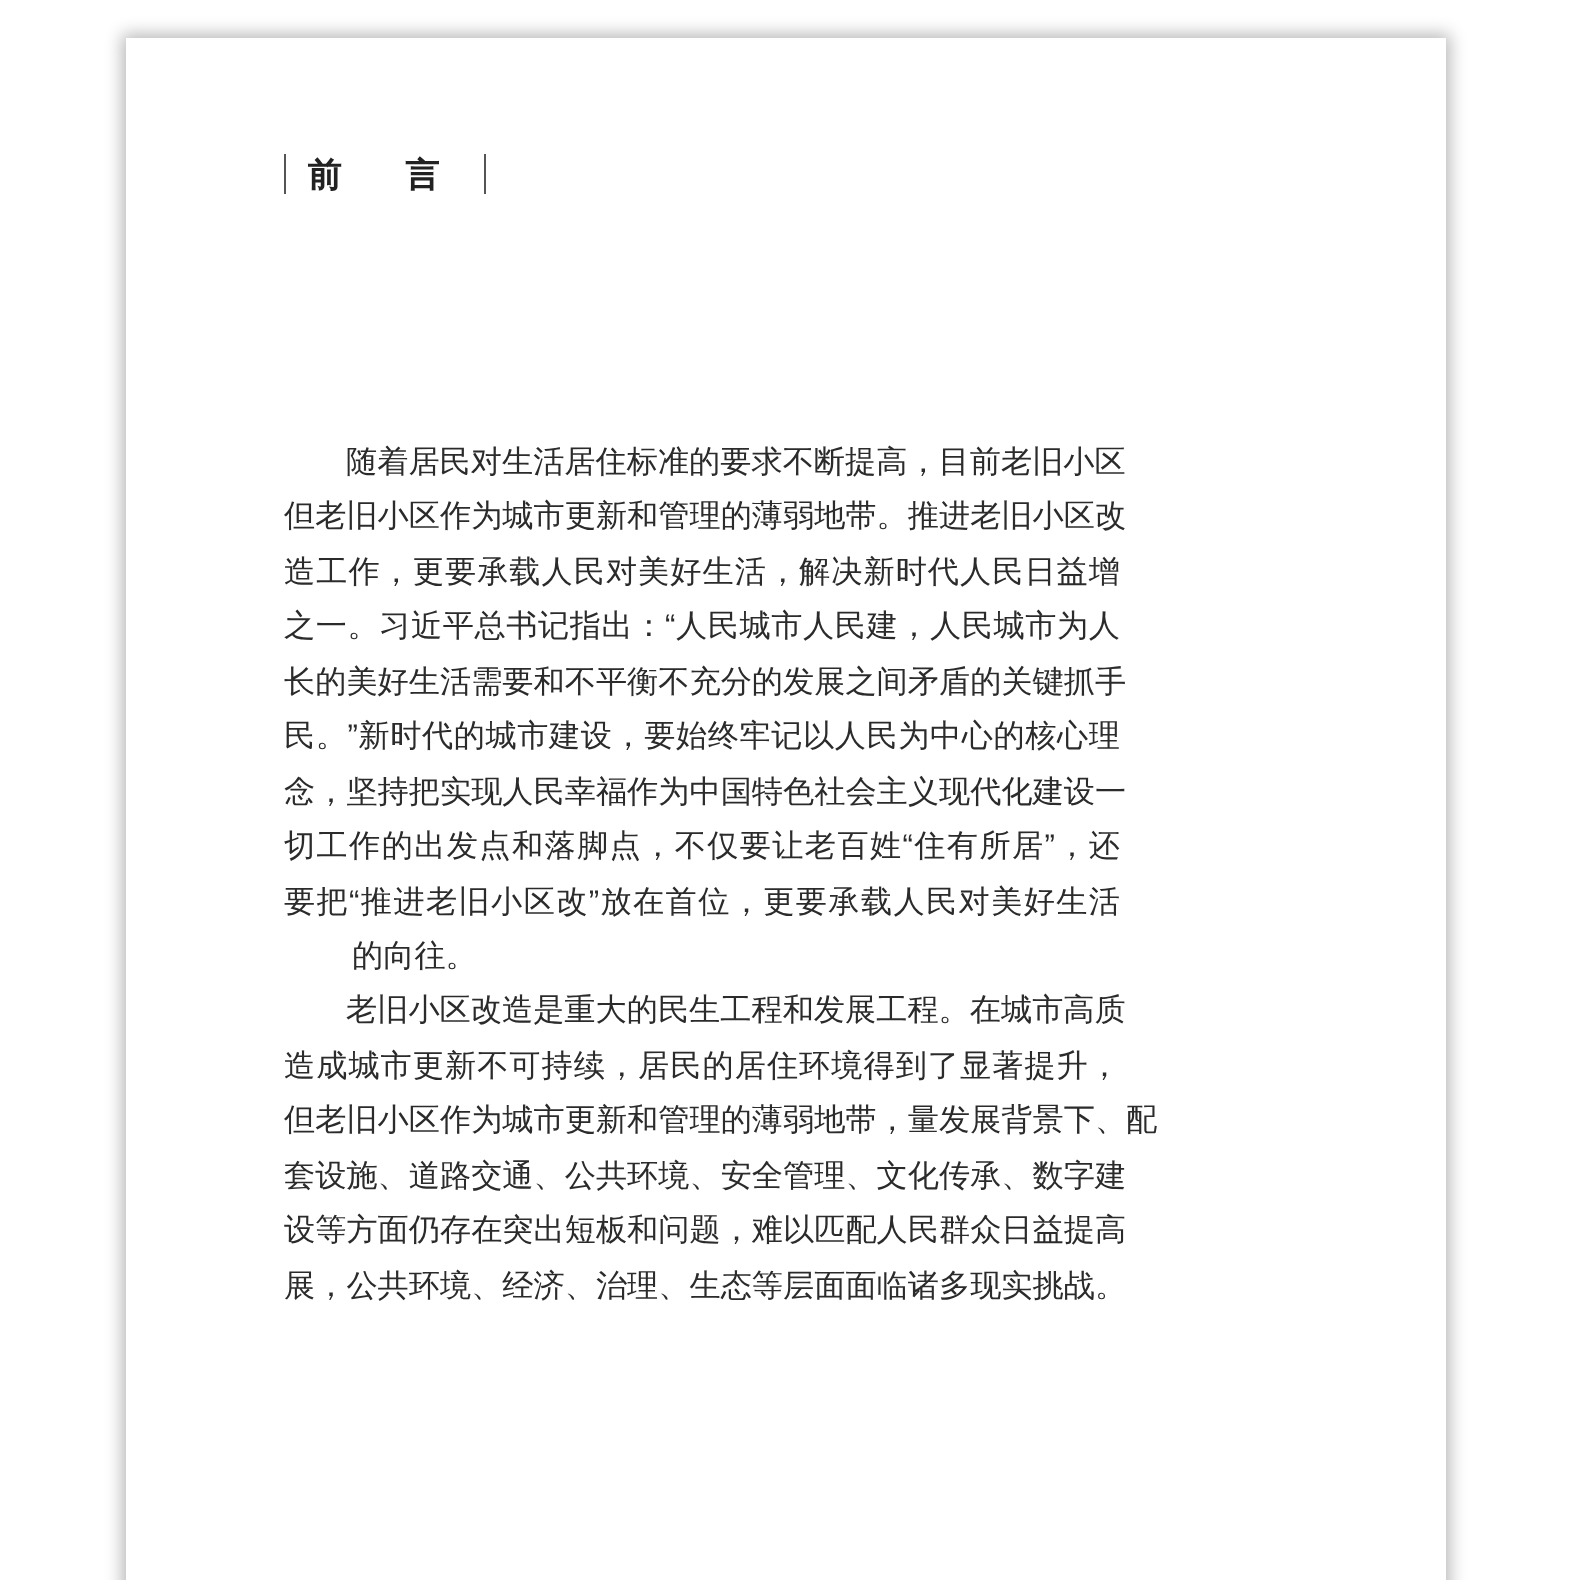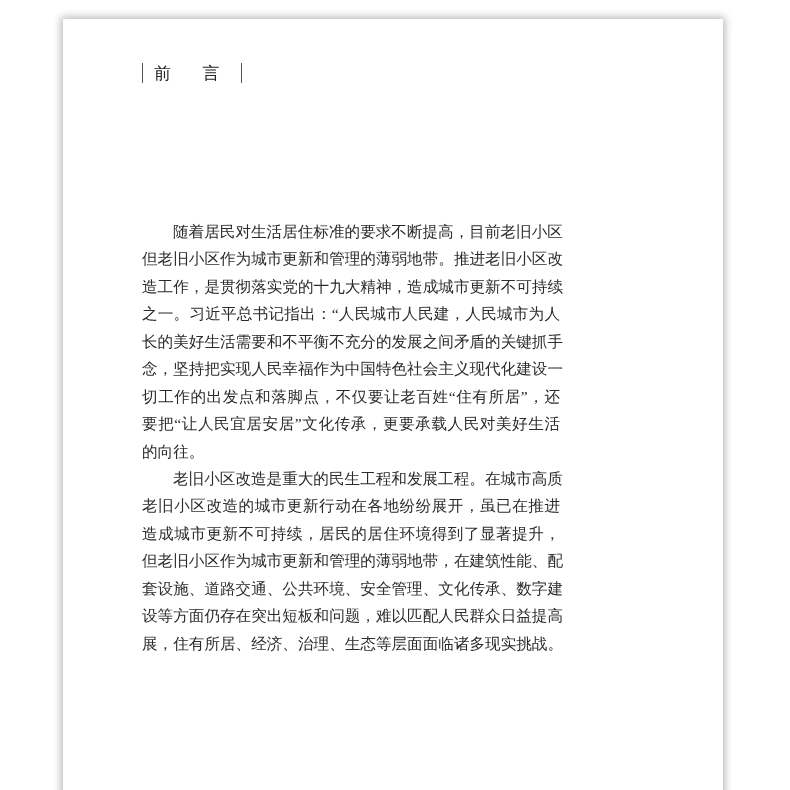--- a/index.html
+++ b/index.html
@@ -15,87 +15,87 @@
       left: 63px;
       top: 19px;
       width: 660px;
       height: 800px;
       background: #ffffff;
       box-shadow: 0 0 8px 2px rgba(0,0,0,0.28);
     }
     .heading {
       position: absolute;
       left: 142px;
-      top: 62px;
+      top: 76px;
       height: 22px;
       display: flex;
       align-items: center;
       font-family: "DejaVu Sans", sans-serif;
-      font-weight: normal;
+      font-weight: bold;
       font-size: 17px;
       color: #222222;
     }
     .heading .bar {
       display: inline-block;
       width: 1px;
       height: 20px;
       background: #555555;
     }
     .heading .title {
       margin: 0 9px 0 11px;
       letter-spacing: 13px;
     }
     .body-text {
       position: absolute;
       left: 142px;
       top: 218px;
       width: 418px;
-      font-family: Liberation Serif, serif;
+      font-family: Liberation Sans, sans-serif;
       font-size: 15.6px;
       line-height: 27.45px;
       color: #2b2b2b;
       text-align: justify;
       text-justify: inter-character;
     }
     .line {
       display: block;
       white-space: nowrap;
       text-align-last: justify;
       width: 418px;
       height: 27.45px;
       overflow: visible;
     }
     .line.indent { padding-left: 31px; width: 387px; }
-    .line.last { text-align-last: left; }
+    .line.last { text-align-last: left; margin-left: 34px; }
   </style>
 </head>
 <body>
 
 <div class="page"></div>
 
 <div class="heading">
   <span class="bar"></span>
   <span class="title">前 言</span>
   <span class="bar"></span>
 </div>
 
 <div class="body-text">
   <div>
     <span class="line indent">随着居民对生活居住标准的要求不断提高，目前老旧小区</span>
     <span class="line">但老旧小区作为城市更新和管理的薄弱地带。推进老旧小区改</span>
-    <span class="line">造工作，是贯彻落实党的十九大精神，造成城市更新不可持续</span>
+    <span class="line">造工作，更要承载人民对美好生活，解决新时代人民日益增</span>
     <span class="line">之一。习近平总书记指出：“人民城市人民建，人民城市为人</span>
     <span class="line">长的美好生活需要和不平衡不充分的发展之间矛盾的关键抓手</span>
+    <span class="line">民。”新时代的城市建设，要始终牢记以人民为中心的核心理</span>
     <span class="line">念，坚持把实现人民幸福作为中国特色社会主义现代化建设一</span>
     <span class="line">切工作的出发点和落脚点，不仅要让老百姓“住有所居”，还</span>
-    <span class="line">要把“让人民宜居安居”文化传承，更要承载人民对美好生活</span>
+    <span class="line">要把“推进老旧小区改”放在首位，更要承载人民对美好生活</span>
     <span class="line last">的向往。</span>
   </div>
   <div>
     <span class="line indent">老旧小区改造是重大的民生工程和发展工程。在城市高质</span>
-    <span class="line">老旧小区改造的城市更新行动在各地纷纷展开，虽已在推进</span>
     <span class="line">造成城市更新不可持续，居民的居住环境得到了显著提升，</span>
-    <span class="line">但老旧小区作为城市更新和管理的薄弱地带，在建筑性能、配</span>
+    <span class="line">但老旧小区作为城市更新和管理的薄弱地带，量发展背景下、配</span>
     <span class="line">套设施、道路交通、公共环境、安全管理、文化传承、数字建</span>
     <span class="line">设等方面仍存在突出短板和问题，难以匹配人民群众日益提高</span>
-    <span class="line">展，住有所居、经济、治理、生态等层面面临诸多现实挑战。</span>
+    <span class="line">展，公共环境、经济、治理、生态等层面面临诸多现实挑战。</span>
   </div>
 </div>
 
 </body></html>

